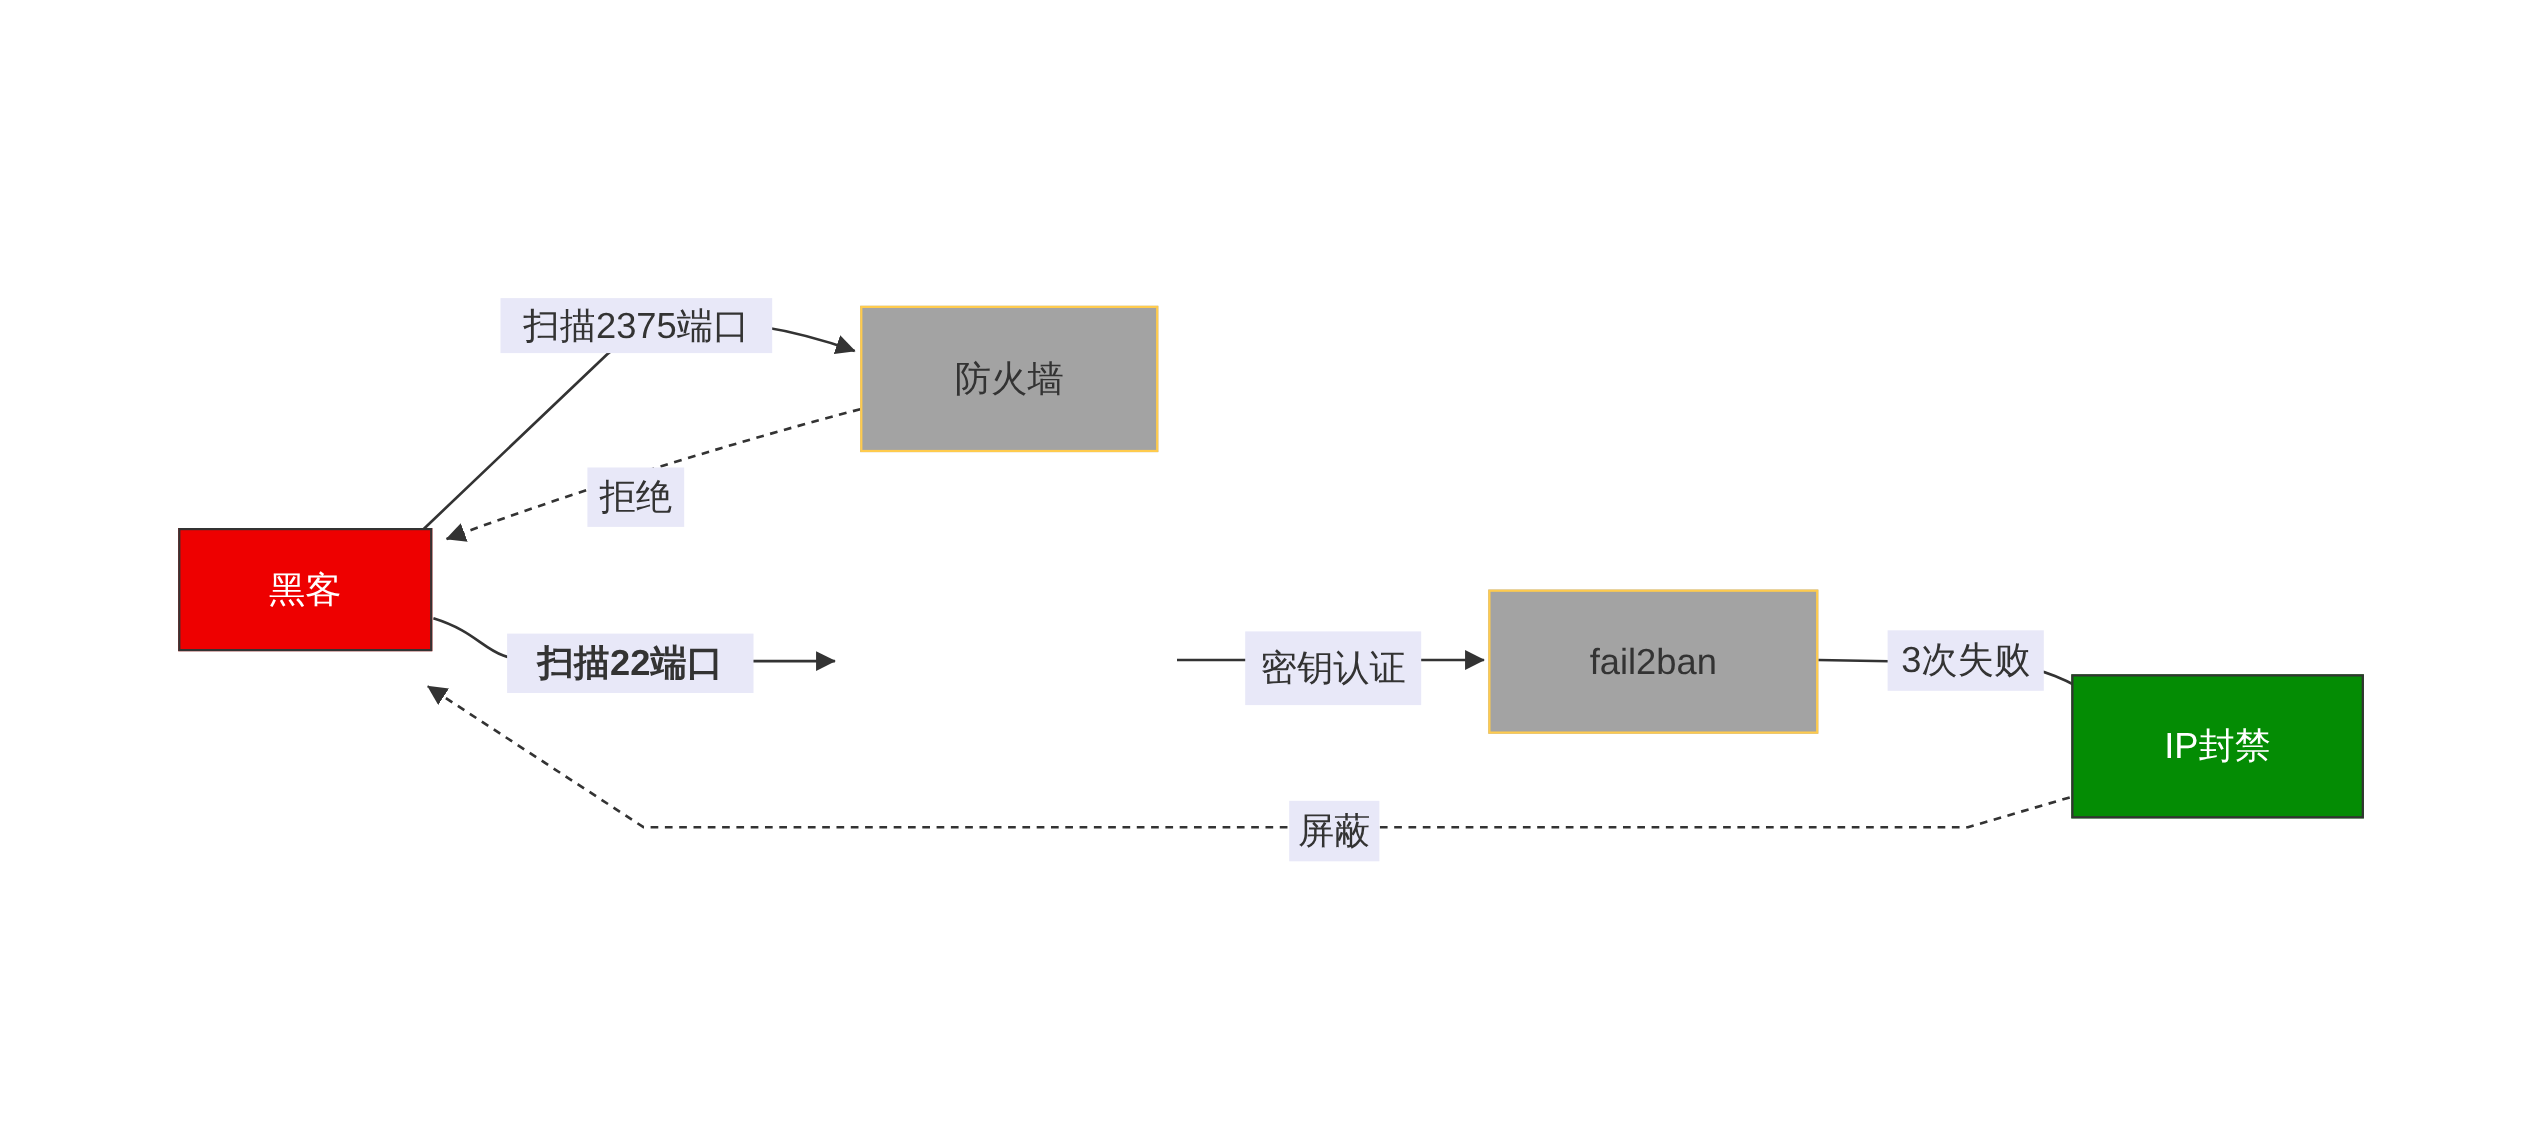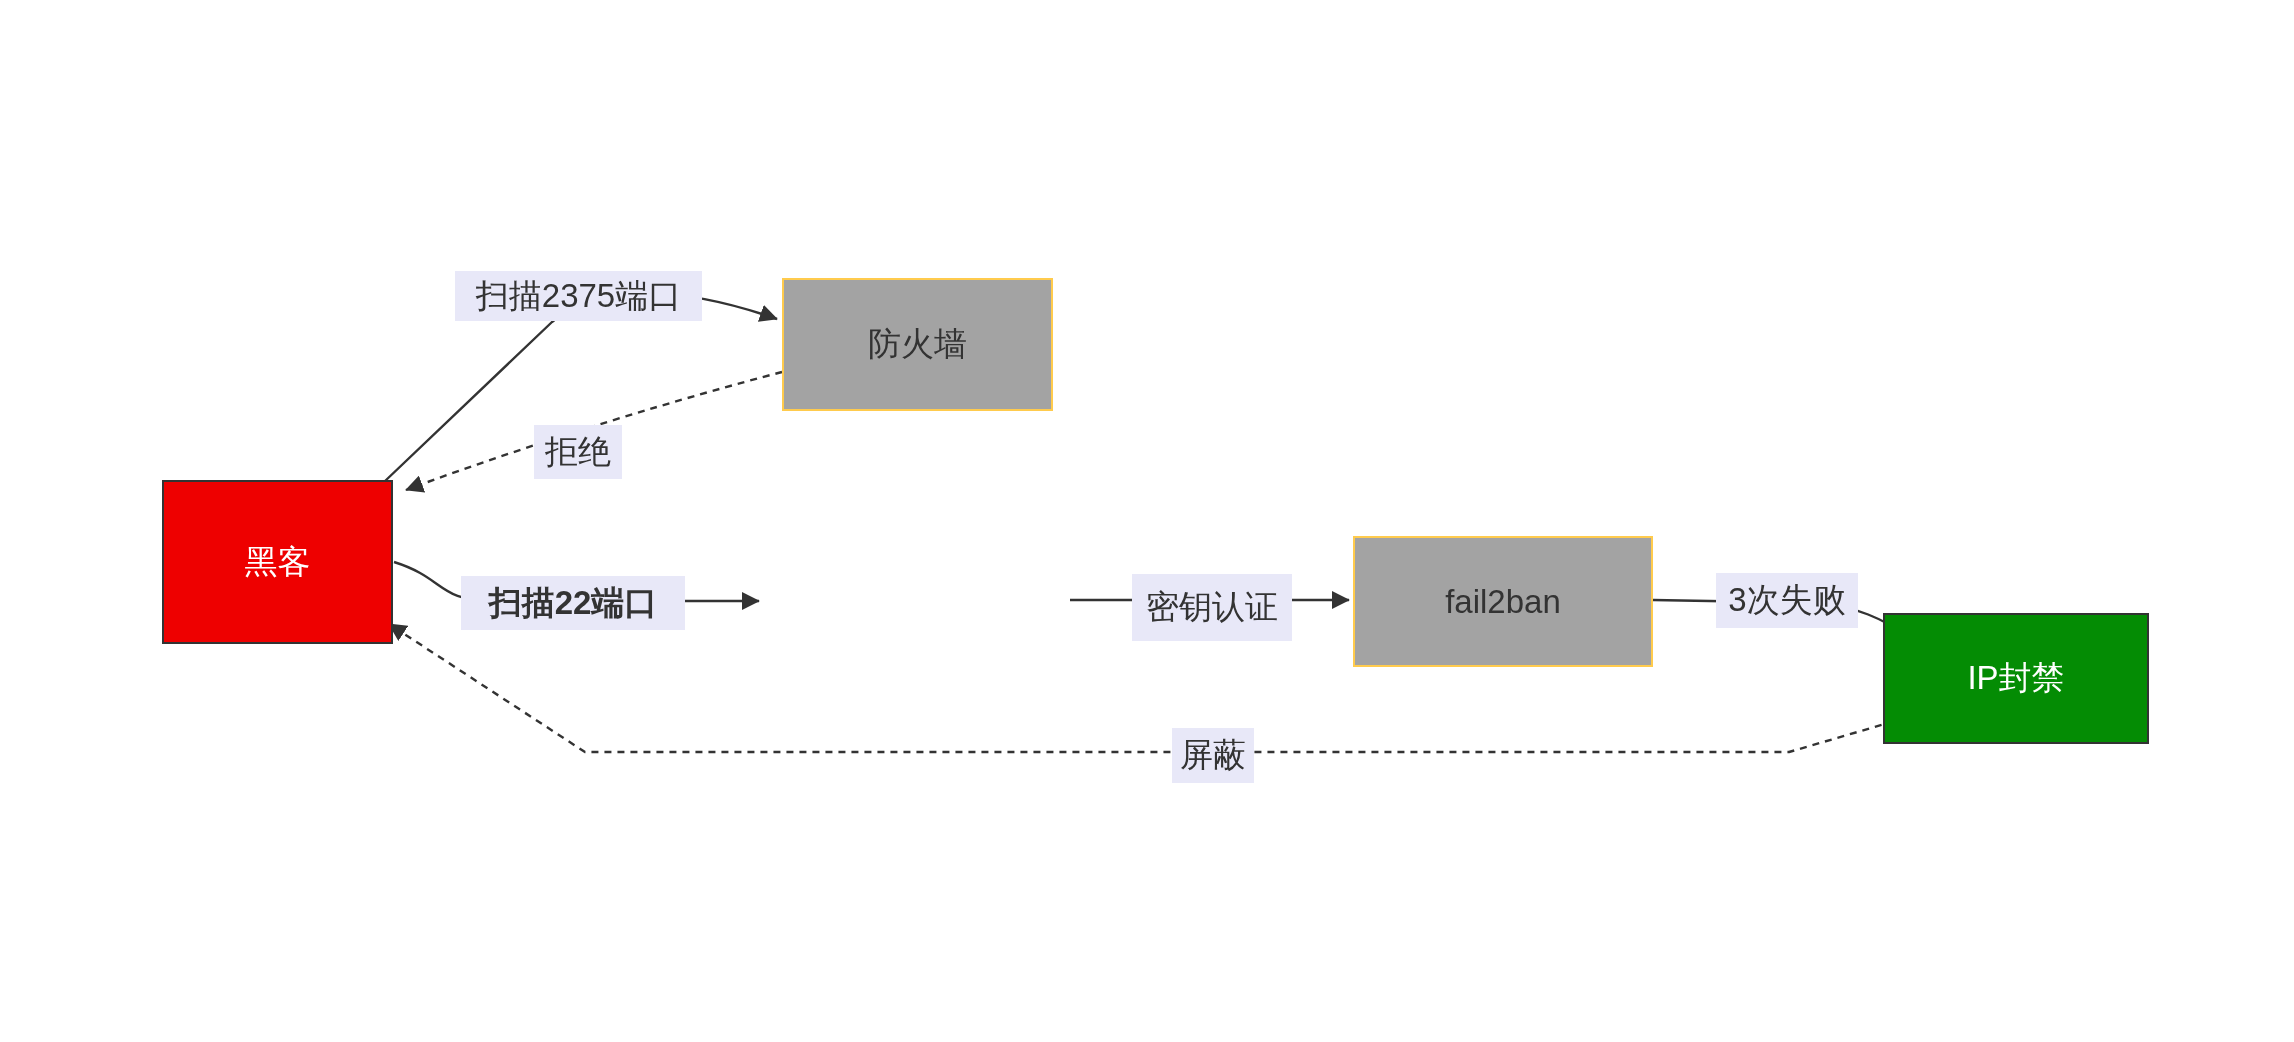--- a/index.html
+++ b/index.html
@@ -86,21 +86,21 @@
 
     <path class="edge" d="M 394 562 C 445 578 438 601 492 601 L 759 601" marker-end="url(#arrow)"></path>
 
     <path class="edge" d="M 1070 600 L 1349 600" marker-end="url(#arrow)"></path>
 
     <path class="edge" d="M 1653 600 L 1820 603 C 1856 607 1882 618 1911 638" marker-end="url(#arrow)"></path>
 
     <path class="edge dashed" d="M 1919 714 L 1789 752 L 585 752 L 389 624" marker-end="url(#arrow)"></path>
   </svg>
 
-  <div class="node red" style="left:162px; top:480px; width:231px; height:164px;">
+  <div class="node red" style="left:162px; top:480px; width:231px; height:112px;">
     <span>黑客</span>
   </div>
 
   <div class="node yellow" style="left:782px; top:278px; width:271px; height:133px;">
     <span>防火墙</span>
   </div>
 
 
   <div class="node yellow" style="left:1353px; top:536px; width:300px; height:131px;">
     <span>fail2ban</span>

